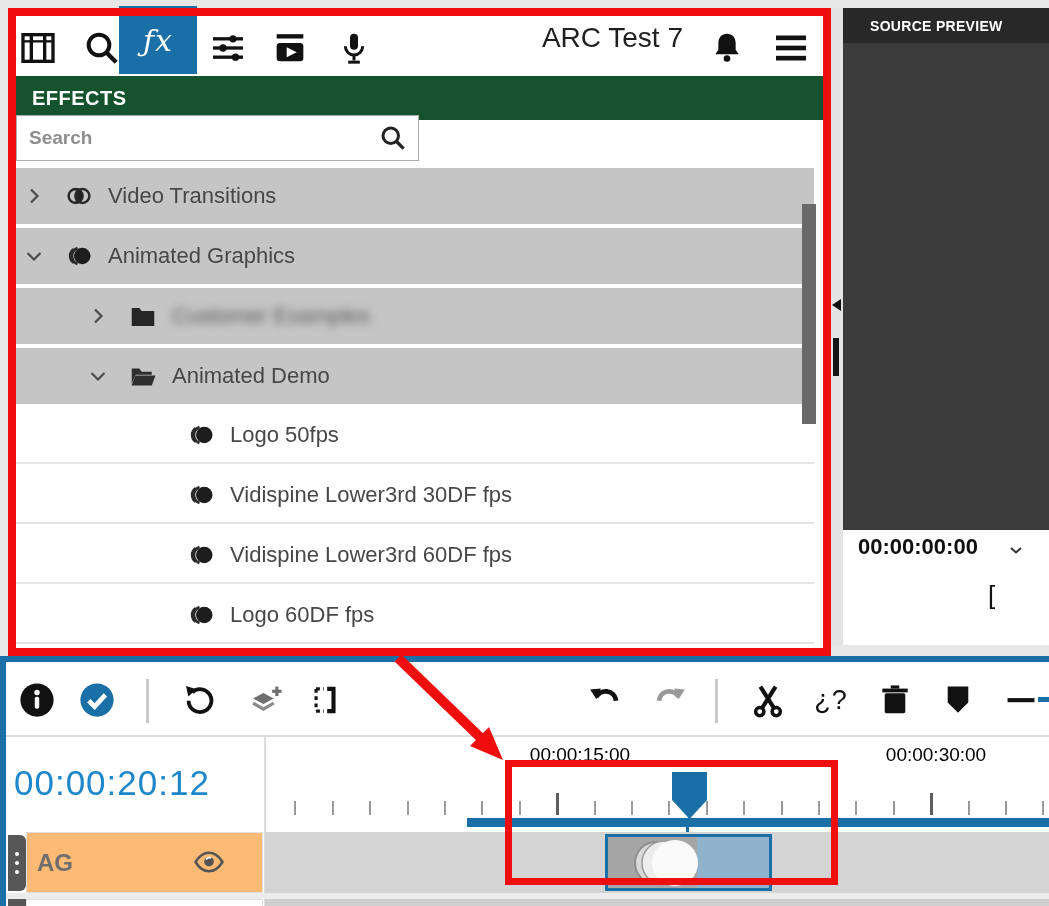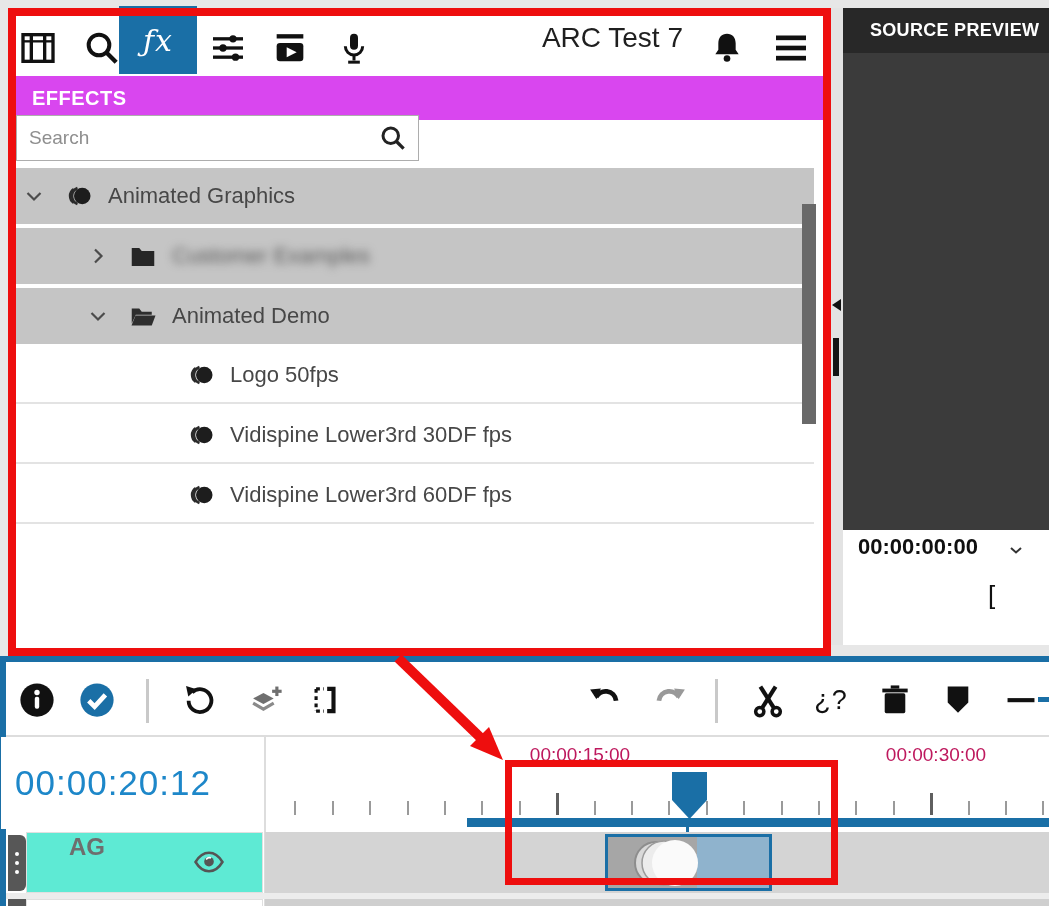--- a/index.html
+++ b/index.html
@@ -8,73 +8,73 @@
   .abs{position:absolute;}
 
   
   .left-panel{left:8px;top:8px;width:823px;height:648px;background:#fff;}
   .icon{display:inline-flex;align-items:center;justify-content:center;}
   .icon svg{width:100%;height:100%;}
   .top-toolbar-btn{width:40px;height:40px;top:28px;color:#111;}
   .fx-tab{left:119px;top:6px;width:78px;height:68px;background:#1a6fa6;display:flex;align-items:center;justify-content:center;}
   .fx-glyph{color:#fff;font:italic 30px "DejaVu Serif",serif;letter-spacing:1px;}
   .app-title{left:447px;top:22px;width:236px;text-align:right;font-size:28px;color:#1f1f1f;}
-  .effects-bar{left:16px;top:76px;width:809px;height:44px;background:#d946ef;color:#fff;
+  .effects-bar{left:16px;top:76px;width:809px;height:44px;background:#14532d;color:#fff;
     display:flex;align-items:center;padding-left:16px;font-size:20px;font-weight:bold;letter-spacing:.5px;}
   .search-wrap{left:16px;top:115px;width:403px;height:46px;background:#fff;border:1px solid #adadad;
     display:flex;align-items:center;}
-  .search-input{flex:1;border:none;outline:none;font-size:19px;color:#444;padding:0 12px;background:transparent;}
+  .search-input{flex:1;border:none;outline:none;font-size:19px;color:#444;padding:0 12px;background:transparent;font-weight:bold;}
   .search-input::placeholder{color:#8e8e8e;}
   .search-btn{width:30px;height:30px;margin-right:10px;color:#222;}
 
   
   .tree{left:8px;top:168px;width:806px;}
   .tree-row{position:relative;height:56px;margin-bottom:4px;display:flex;align-items:center;cursor:default;}
   .tree-row.gray{background:#c5c5c5;}
   .tree-row.white{background:#fff;border-bottom:2px solid #e3e3e3;}
   .tree-chev{width:24px;height:24px;color:#4c4c4c;flex:0 0 auto;}
   .tree-icon{width:30px;height:30px;color:#2a2a2a;flex:0 0 auto;}
   .tree-label{font-size:22px;color:#474747;margin-left:14px;white-space:nowrap;}
   .tree-label.blurred{filter:blur(4px);color:#5a5a5a;}
   .scroll-thumb{left:802px;top:204px;width:14px;height:220px;background:#696969;}
 
   
   .gutter{left:831px;top:8px;width:12px;height:637px;background:#e3e3e3;}
   .collapse-arrow{left:832px;top:299px;width:0;height:0;border-top:6px solid transparent;border-bottom:6px solid transparent;border-right:9px solid #111;}
   .divider-grip{left:833px;top:338px;width:6px;height:38px;background:#151515;}
   .sp-panel{left:843px;top:8px;width:206px;height:637px;background:#3b3b3b;}
-  .sp-header{left:843px;top:8px;width:206px;height:45px;background:#282828;color:#fff;
-    display:flex;align-items:center;padding-left:27px;font-size:18px;font-weight:bold;letter-spacing:.3px;}
+  .sp-header{left:843px;top:8px;width:206px;height:35px;background:#282828;color:#fff;
+    display:flex;align-items:center;padding-left:27px;font-size:14px;font-weight:bold;letter-spacing:.3px;}
   .sp-footer{left:843px;top:530px;width:206px;height:115px;background:#fff;}
   .sp-tc{left:858px;top:534px;font-size:22px;font-weight:bold;color:#101010;}
   .sp-tc-chev{left:1006px;top:540px;width:20px;height:20px;color:#333;}
   .sp-markin{left:988px;top:580px;font-size:26px;color:#111;}
 
   
   .bottom-panel{left:0;top:656px;width:1049px;height:250px;background:#fff;
     border-top:6px solid #1a6fa6;border-left:6px solid #1a6fa6;}
   .bt-btn{width:38px;height:38px;top:681px;color:#111;}
   .bt-divider{top:679px;width:3px;height:44px;background:#c9c9c9;}
   .bt-sep{left:6px;top:735px;width:1043px;height:2px;background:#ddd;}
-  .tc-cell{left:1px;top:737px;width:224px;height:92px;background:#fff;display:flex;align-items:center;justify-content:center;}
+  .tc-cell{left:14px;top:737px;width:224px;height:92px;background:#fff;display:flex;align-items:center;}
   .tc-big{font-size:35px;color:#1d87c9;letter-spacing:1px;}
   .col-sep{left:264px;top:737px;width:2px;height:169px;background:#ddd;}
   .ruler{left:266px;top:737px;width:783px;height:92px;background:#fff;}
-  .ruler-label{position:absolute;top:7px;transform:translateX(-50%);font-size:19px;color:#be185d;white-space:nowrap;}
+  .ruler-label{position:absolute;top:7px;transform:translateX(-50%);font-size:19px;color:#000000;white-space:nowrap;}
   .tick{position:absolute;background:#9a9a9a;}
   .tick.minor{top:64px;width:2px;height:14px;}
   .tick.major{top:56px;width:3px;height:22px;background:#5f5f5f;}
   .blue-bar{left:467px;top:818px;width:582px;height:9px;background:#1a6fa6;}
   .playhead-flag{left:672px;top:772px;width:35px;height:47px;color:#1a6fa6;}
   .playhead-line{left:686px;top:818px;width:3px;height:88px;background:#1a6fa6;}
   .track-handle{left:8px;top:835px;width:18px;height:56px;background:#575757;border-radius:0 6px 6px 0;
     display:flex;flex-direction:column;align-items:center;justify-content:center;gap:5px;}
   .track-handle i{width:4px;height:4px;border-radius:50%;background:#fff;}
-  .track-head{left:26px;top:832px;width:237px;height:61px;background:#5eead4;border:1px solid #e0e0e0;
-    display:flex;align-items:flex-start;padding-left:32px;}
+  .track-head{left:26px;top:832px;width:237px;height:61px;background:#fdba74;border:1px solid #e0e0e0;
+    display:flex;align-items:center;}
   .track-name{font-size:24px;font-weight:bold;color:#6e6e6e;margin-left:10px;}
   .eye{left:192px;top:845px;width:34px;height:34px;color:#555;}
   .lane{left:265px;top:832px;width:784px;height:61px;background:#d4d4d4;}
   .clip{left:605px;top:834px;width:167px;height:57px;border:3px solid #1a6fa6;background:#a6a6a6;}
   .clip-right{position:absolute;right:0;top:0;width:72px;height:100%;background:#8fb3cd;}
   .clip-logo{position:absolute;left:22px;top:2px;width:72px;height:48px;}
   .row-gap{left:6px;top:893px;width:1043px;height:6px;background:#ececec;}
   .track-handle2{top:899px;height:7px;border-radius:0;}
   .track-head2{left:26px;top:899px;width:237px;height:7px;background:#fff;border:1px solid #e0e0e0;border-bottom:none;}
   .lane2{left:265px;top:899px;width:784px;height:7px;background:#cfcfcf;}
@@ -158,20 +158,35 @@
           <circle cx="10.2" cy="10.2" r="6.2" stroke-width="2.4"></circle>
           <line x1="14.8" y1="14.8" x2="20.5" y2="20.5" stroke-width="2.6"></line>
         </svg>
       </span>
   </div>
 
   <div class="abs tree" id="tree">
       <div class="tree-row gray">
         <span class="icon tree-chev" style="margin-left:14px">
           <svg viewBox="0 0 24 24" fill="none" stroke="currentColor" stroke-width="2">
+            <polyline points="9,5.5 15.5,12 9,18.5" stroke-width="2.2"></polyline>
+          </svg>
+        </span>
+        <span class="icon tree-icon" style="margin-left:18px">
+          <svg viewBox="0 0 24 24" fill="none" stroke="currentColor" stroke-width="2">
+            <circle cx="9.3" cy="12" r="5.6"></circle>
+            <path d="M9.3,6.4 a5.6,5.6 0 0 1 0,11.2 z" fill="#222" stroke="none"></path>
+            <circle cx="14.7" cy="12" r="5.6"></circle>
+          </svg>
+        </span>
+        <span class="tree-label">Video Transitions</span>
+      </div>
+      <div class="tree-row gray">
+        <span class="icon tree-chev" style="margin-left:14px">
+          <svg viewBox="0 0 24 24" fill="none" stroke="currentColor" stroke-width="2">
             <polyline points="5.5,9 12,15.5 18.5,9" stroke-width="2.2"></polyline>
           </svg>
         </span>
         <span class="icon tree-icon" style="margin-left:18px">
           <svg viewBox="0 0 24 24" fill="none" stroke="currentColor" stroke-width="2">
             <path d="M7.8,6.5 a6.6,6.6 0 0 0 0,11" stroke-width="2"></path>
             <path d="M10.8,5.6 a6.9,6.9 0 0 0 0,12.8" stroke-width="2"></path>
             <circle cx="14.6" cy="12" r="6.6" fill="#1d1d1d" stroke="none"></circle>
           </svg>
         </span>
@@ -226,20 +241,30 @@
       </div>
       <div class="tree-row white">
         <span class="icon tree-icon" style="margin-left:178px">
           <svg viewBox="0 0 24 24" fill="none" stroke="currentColor" stroke-width="2">
             <path d="M7.8,6.5 a6.6,6.6 0 0 0 0,11" stroke-width="2"></path>
             <path d="M10.8,5.6 a6.9,6.9 0 0 0 0,12.8" stroke-width="2"></path>
             <circle cx="14.6" cy="12" r="6.6" fill="#1d1d1d" stroke="none"></circle>
           </svg>
         </span>
         <span class="tree-label">Vidispine Lower3rd 60DF fps</span>
+      </div>
+      <div class="tree-row white">
+        <span class="icon tree-icon" style="margin-left:178px">
+          <svg viewBox="0 0 24 24" fill="none" stroke="currentColor" stroke-width="2">
+            <path d="M7.8,6.5 a6.6,6.6 0 0 0 0,11" stroke-width="2"></path>
+            <path d="M10.8,5.6 a6.9,6.9 0 0 0 0,12.8" stroke-width="2"></path>
+            <circle cx="14.6" cy="12" r="6.6" fill="#1d1d1d" stroke="none"></circle>
+          </svg>
+        </span>
+        <span class="tree-label">Logo 60DF fps</span>
       </div>
     </div>
   <div class="abs scroll-thumb"></div>
 
   <div class="abs gutter"></div>
   <div class="abs collapse-arrow"></div>
   <div class="abs divider-grip"></div>
 
   <div class="abs sp-panel"></div>
   <div class="abs sp-header">SOURCE PREVIEW</div>

